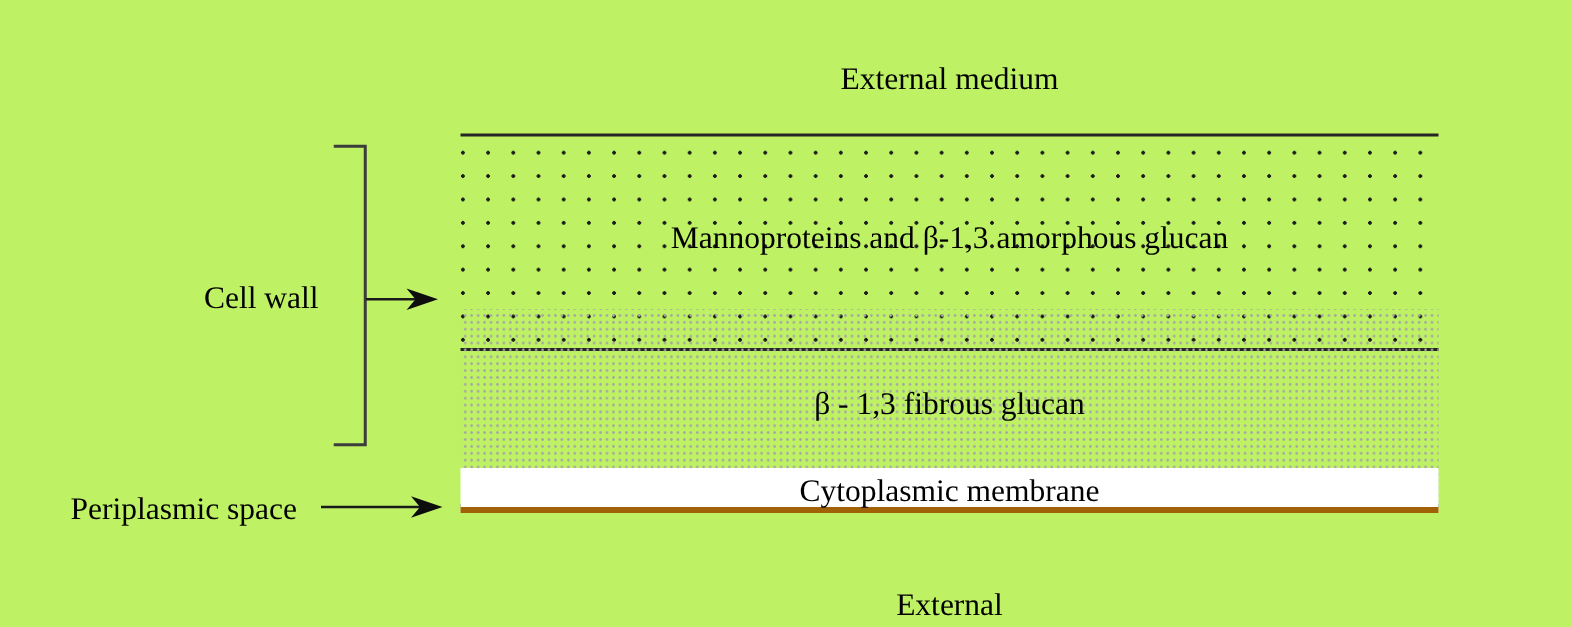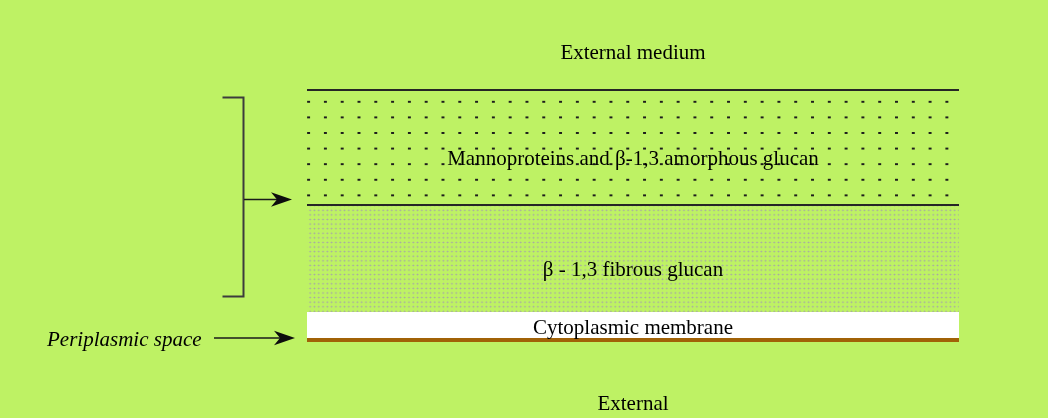--- a/index.html
+++ b/index.html
@@ -26,21 +26,21 @@
   }
   
   .layer, .membrane {
     position: absolute;
     left: 307px;
     width: 652px;
     box-sizing: border-box;
   }
   .layer-mannoprotein {
     top: 89px;
-    height: 117px;
+    height: 145px;
     border-top: 2px solid #262626;
     border-bottom: 2px solid #262626;
     background-image: radial-gradient(circle, #1c1c1c 1.1px, rgba(0,0,0,0) 1.4px);
     background-size: 16.8px 15.6px;
     background-position: 10px 3px;
   }
   .layer-fibrous {
     top: 206px;
     height: 132px;
     border-bottom: 2px solid #262626;
@@ -86,22 +86,23 @@
   <div class="layer layer-fibrous">
     <span class="layer-label" style="top:51px;">β - 1,3 fibrous glucan</span>
   </div>
 
   <div class="membrane">
     <span class="layer-label" style="top:3px;">Cytoplasmic membrane</span>
   </div>
 
   <div class="txt centered" style="top:391px;">External</div>
 
+  <div class="txt" style="left:136px; top:186px;">Cell wall</div>
 
-  <div class="txt" style="left:47px; top:327px;font-style:italic;">Periplasmic space</div>
+  <div class="txt" style="left:47px; top:327px;">Periplasmic space</div>
 
   <svg class="overlay" viewBox="0 0 1048 418">
 
     <path d="M222.5,97.5 H243.5 V296.5 H222.5" fill="none" stroke="#3c3c3c" stroke-width="2"></path>
 
     <g>
       <line x1="244" y1="199.5" x2="279" y2="199.5" stroke="#1a1a1a" stroke-width="1.6"></line>
       <path d="M292,199.5 L271,192.3 L277,199.5 L271,206.7 Z" fill="#0d0d0d"></path>
     </g>
 

